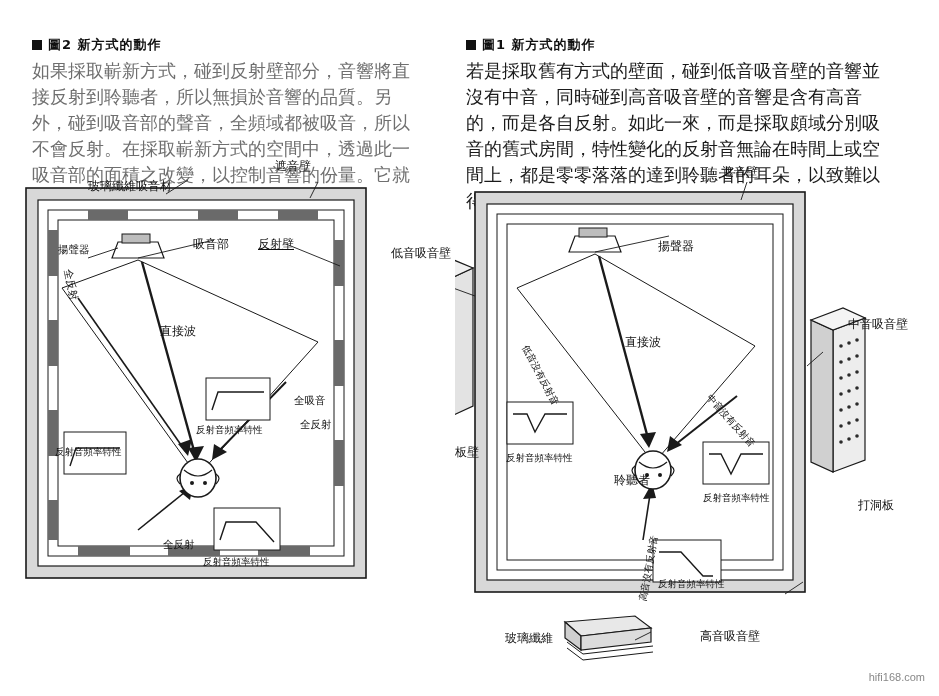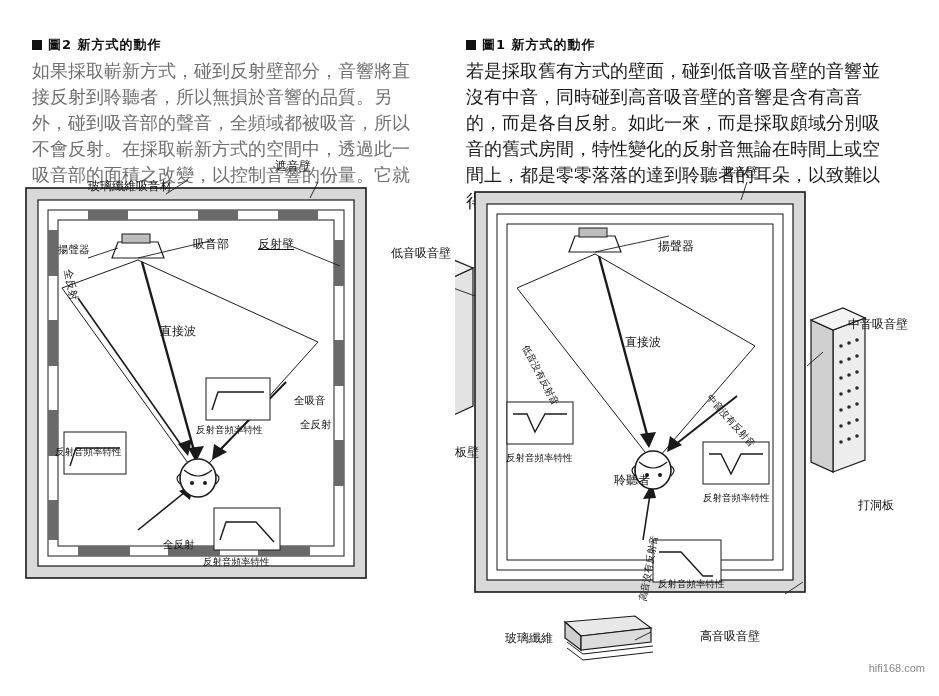--- a/index.html
+++ b/index.html
@@ -233,13 +233,13 @@
 <div class="abs lbl" style="left:858px;top:497px;">打洞板</div>
 <div class="abs lbl" style="left:505px;top:630px;">玻璃纖維</div>
 <div class="abs lbl" style="left:700px;top:628px;">高音吸音壁</div>
 <div class="abs lbl xs rot-p60" style="left:530px;top:343px;">低音沒有反射音</div>
 <div class="abs lbl xs rot-p45" style="left:713px;top:392px;">中音沒有反射音</div>
 <div class="abs lbl xs rot-n80" style="left:637px;top:600px;">高音沒有反射音</div>
 <div class="abs lbl xs" style="left:506px;top:452px;">反射音頻率特性</div>
 <div class="abs lbl xs" style="left:703px;top:492px;">反射音頻率特性</div>
 <div class="abs lbl xs" style="left:658px;top:578px;">反射音頻率特性</div>
 
-<div class="abs wm" style="right:14px;bottom:22px;">hifi168.com</div>
+<div class="abs wm" style="right:14px;bottom:13px;">hifi168.com</div>
 
 </body></html>

